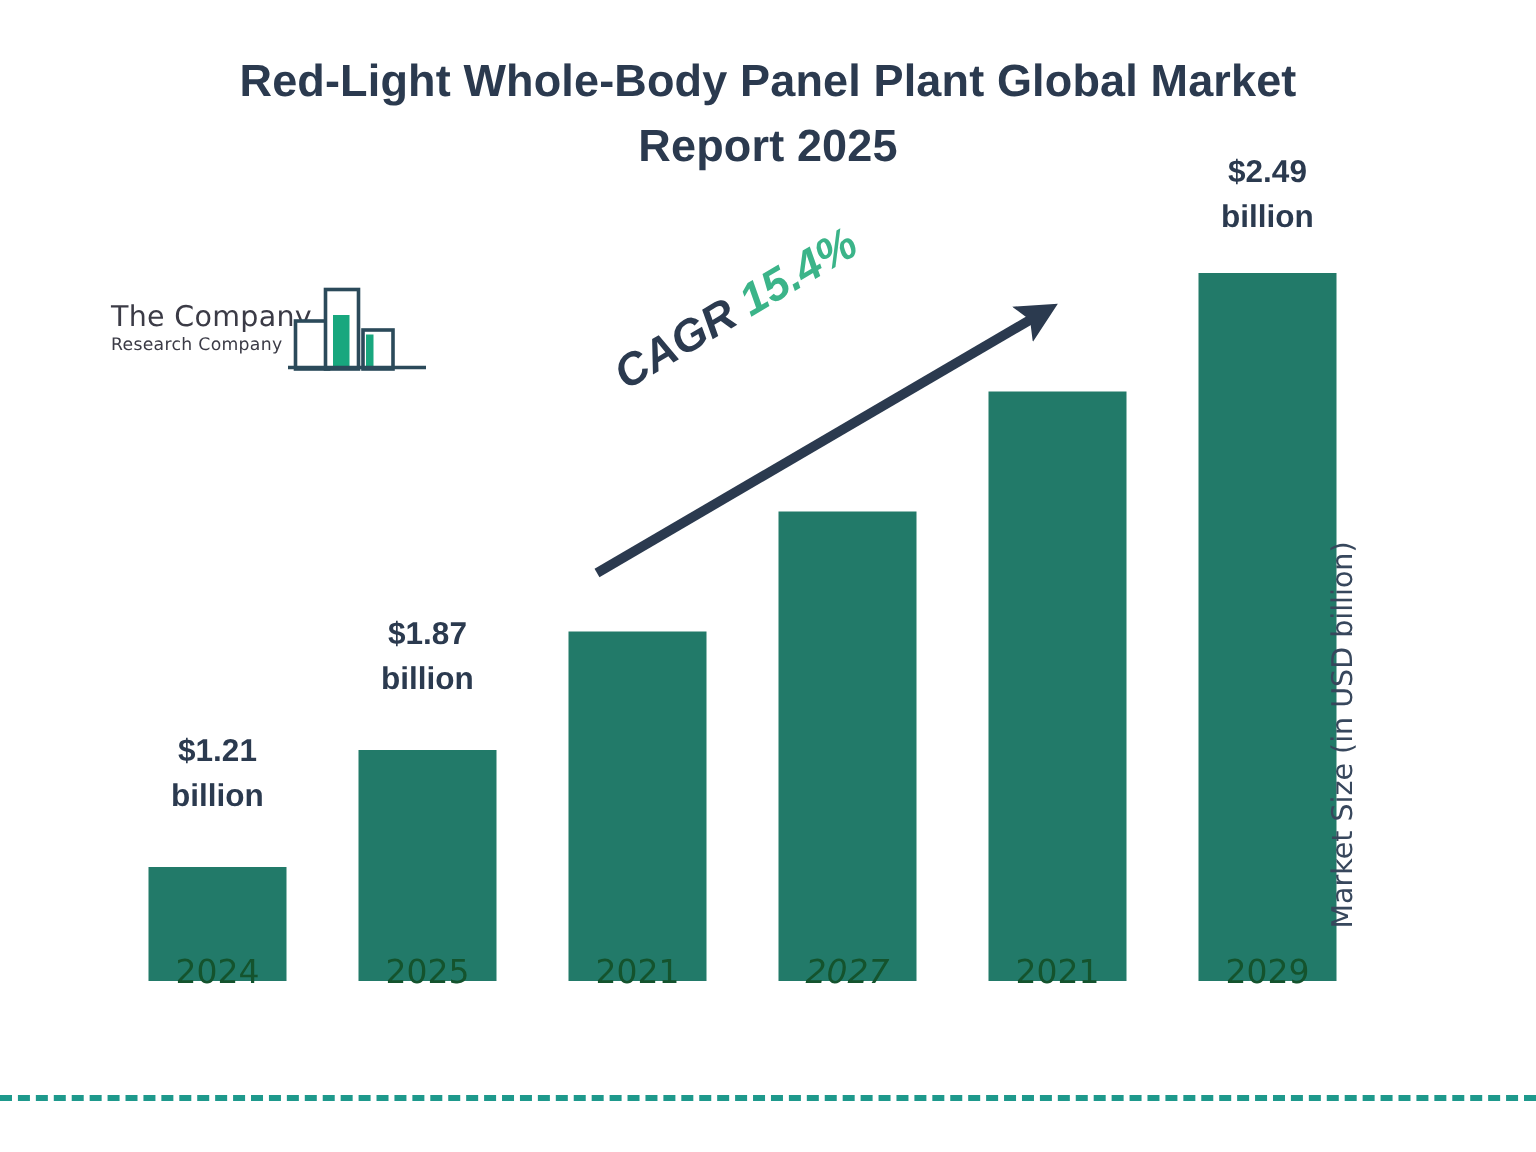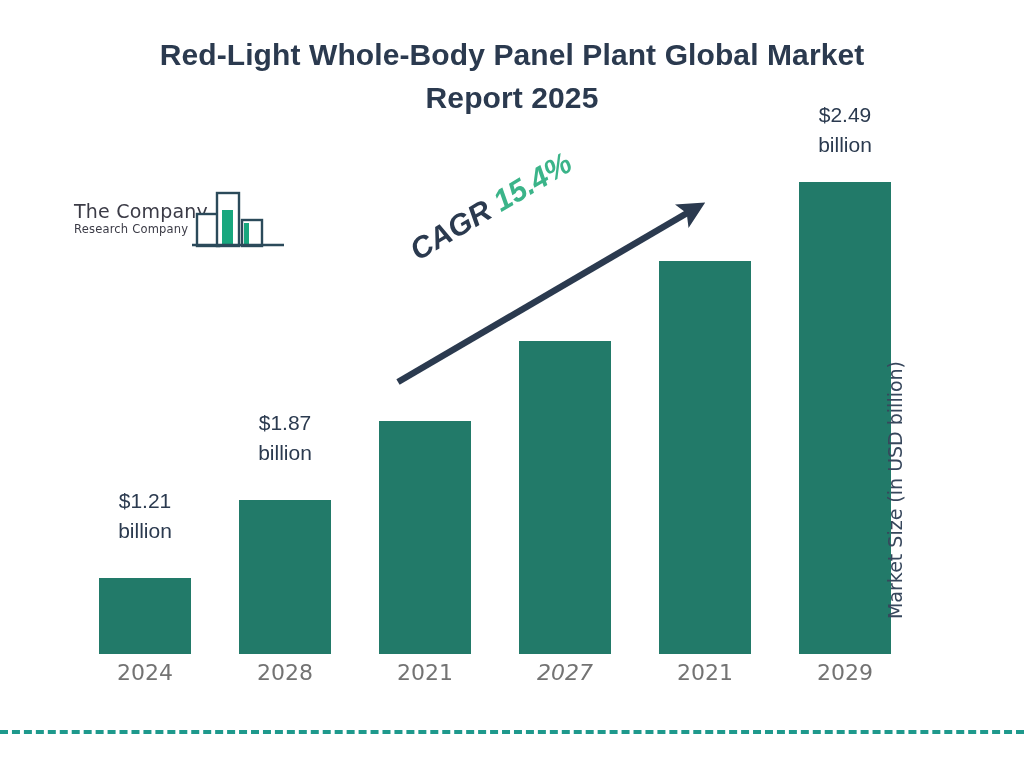--- a/index.html
+++ b/index.html
@@ -78,31 +78,31 @@
     height: 768px;
   }
   .bar {
     position: absolute;
     background: #227a69;
   }
   .bar-value {
     position: absolute;
     color: #2b3a4f;
     font-size: 21px;
-    font-weight: normal;
+    font-weight: bold;
     text-align: center;
     line-height: 1.42;
     width: 120px;
   }
   .x-tick {
     position: absolute;
-    top: 660px;
+    top: 636px;
     width: 120px;
     text-align: center;
-    color: #737373;
+    color: #14532d;
     font-size: 22px;
     font-family: "DejaVu Sans", sans-serif;
   }
 
   
   #y-axis-title {
     position: absolute;
     left: 884px;
     top: 330px;
     width: 320px;
@@ -181,21 +181,21 @@
       <div>$1.87</div>
       <div>billion</div>
     </div>
 
     <div class="bar-value" style="left:785px; top:100px;">
       <div>$2.49</div>
       <div>billion</div>
     </div>
 
     <div class="x-tick" style="left:85px;">2024</div>
-    <div class="x-tick" style="left:225px;">2028</div>
+    <div class="x-tick" style="left:225px;">2025</div>
     <div class="x-tick" style="left:365px;">2021</div>
     <div class="x-tick" style="left:505px;font-style:italic;">2027</div>
     <div class="x-tick" style="left:645px;">2021</div>
     <div class="x-tick" style="left:785px;">2029</div>
 
     <svg style="position:absolute; left:0; top:0; width:1024px; height:768px; pointer-events:none;">
       <defs>
         <marker id="arrowhead" markerWidth="4.2" markerHeight="4.2" refX="2.2" refY="2.1" orient="auto">
           <path d="M0,0 L4.2,2.1 L0,4.2 L0.9,2.1 Z" fill="#2b3a4f"></path>
         </marker>

